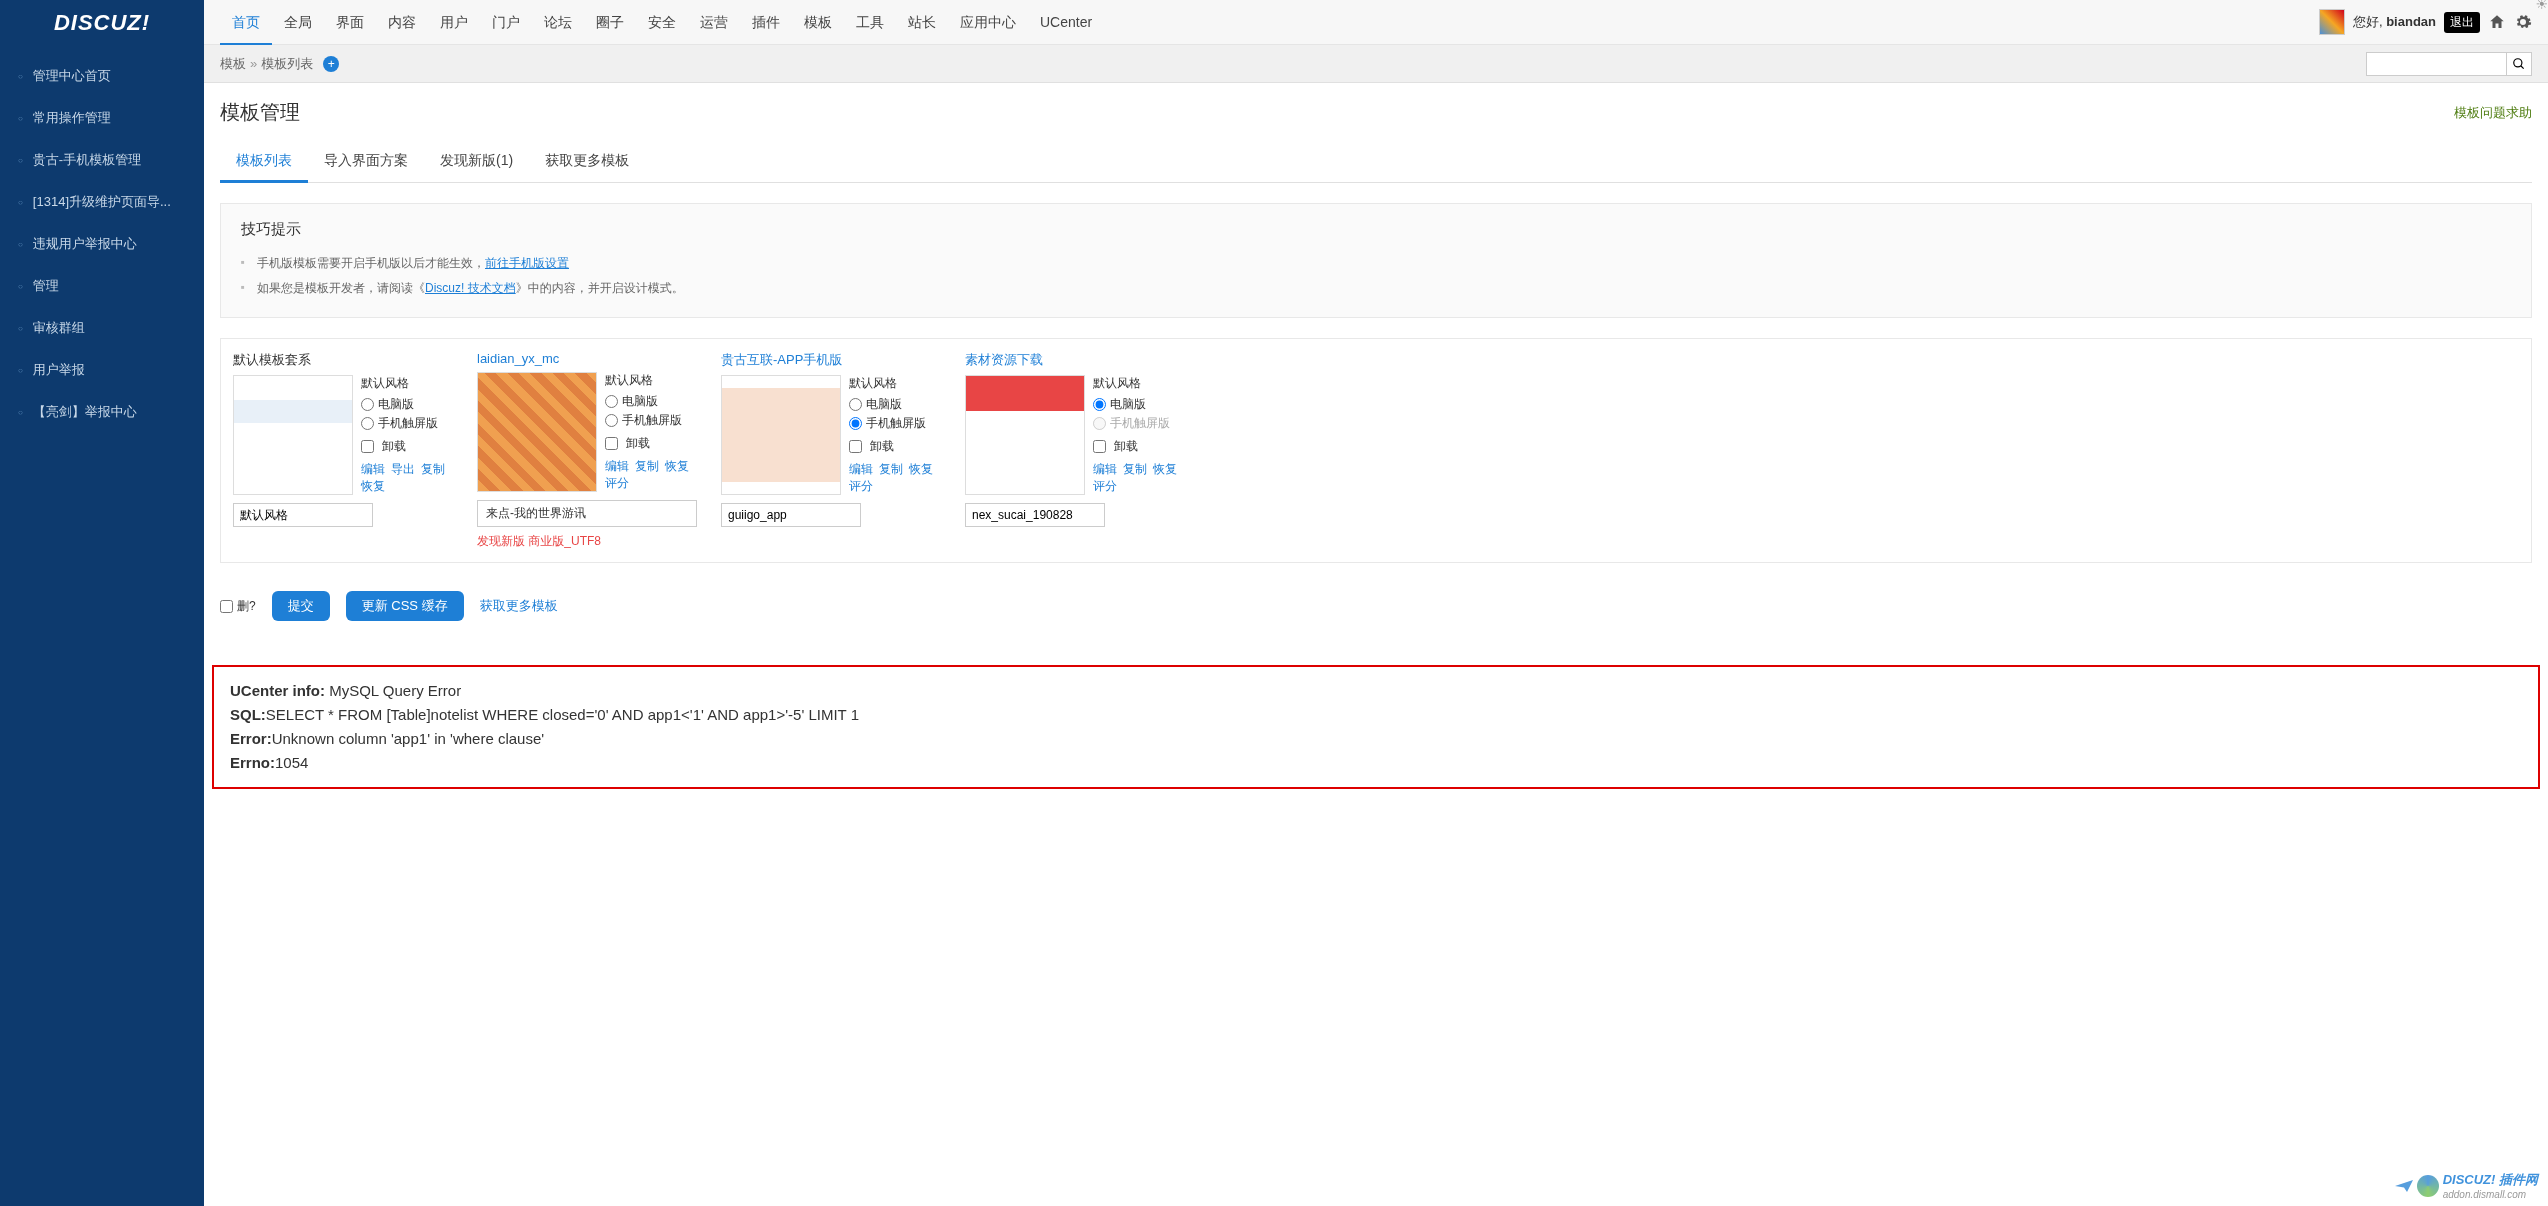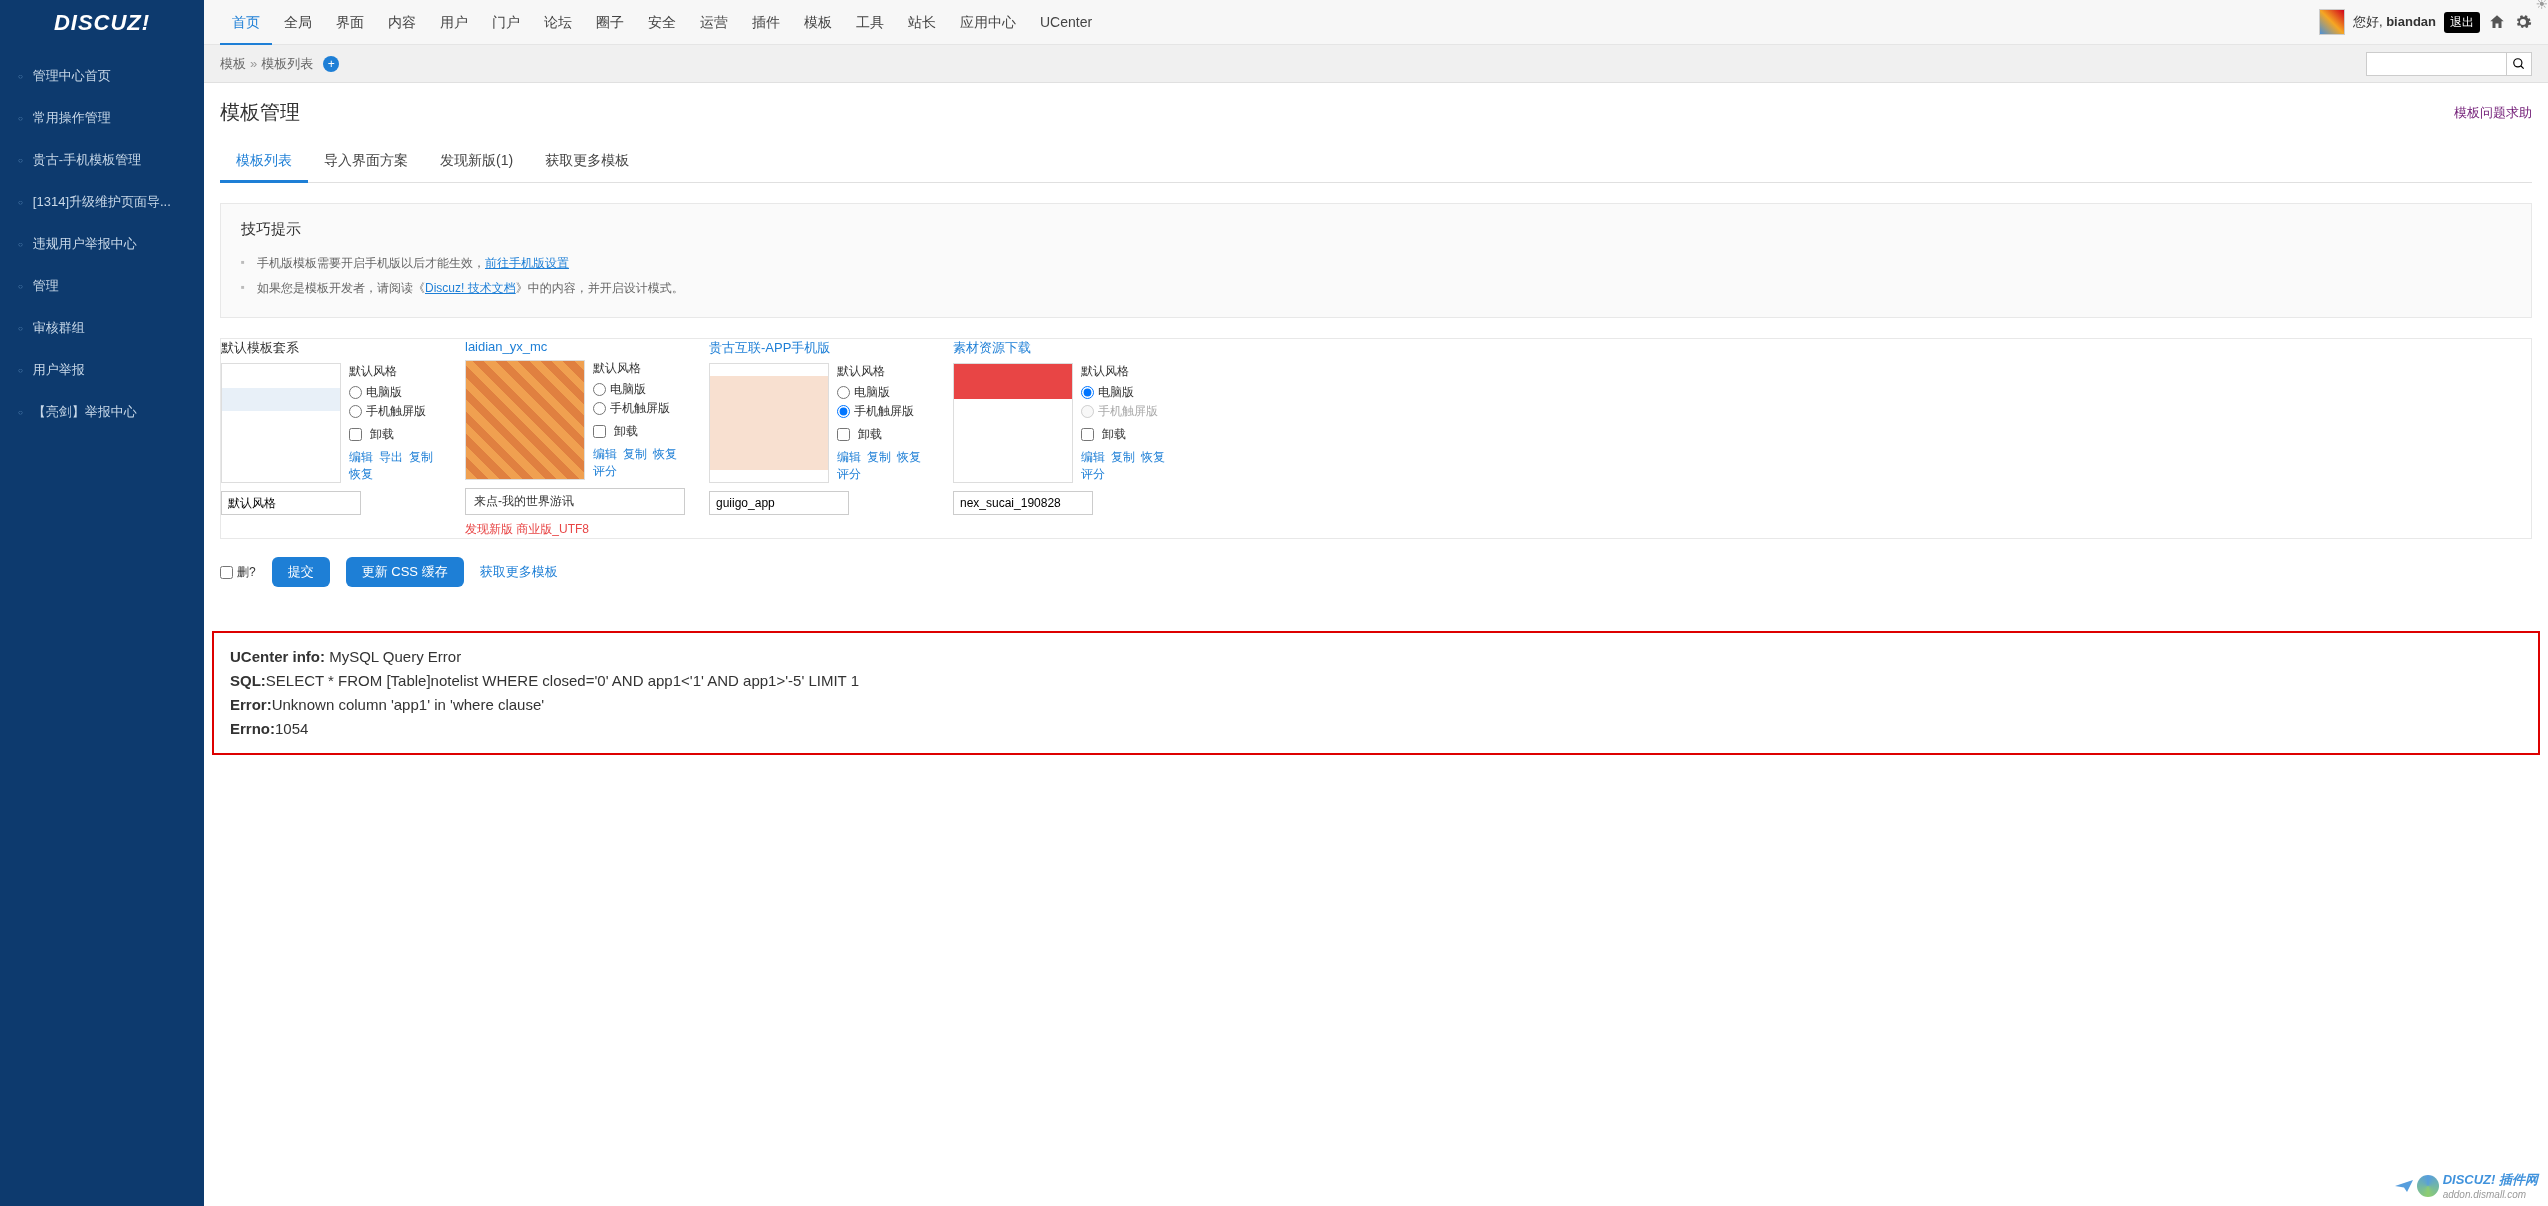--- a/index.html
+++ b/index.html
@@ -24,31 +24,31 @@
 .breadcrumb-bar { height: 38px; background: #f0f0f0; border-bottom: 1px solid #e0e0e0; display: flex; align-items: center; padding: 0 16px; justify-content: space-between; }
 .breadcrumb { font-size: 13px; color: #666; display: flex; align-items: center; gap: 4px; }
 .bc-sep { color: #999; }
 .add-circle { width: 16px; height: 16px; background: #1e7fd6; border-radius: 50%; color: #fff; display: inline-flex; align-items: center; justify-content: center; font-size: 12px; margin-left: 6px; cursor: pointer; }
 .search-box { display: flex; align-items: center; }
 .search-input { width: 140px; height: 24px; border: 1px solid #ccc; border-right: none; padding: 0 6px; }
 .search-btn { width: 26px; height: 24px; border: 1px solid #ccc; background: #fff; cursor: pointer; display: flex; align-items: center; justify-content: center; }
 .content { padding: 16px; }
 .page-header { display: flex; justify-content: space-between; align-items: center; margin-bottom: 16px; }
 .page-title { font-size: 20px; font-weight: 500; }
-.help-link { color: #701a75; font-size: 13px; cursor: pointer; }
+.help-link { color: #4d7c0f; font-size: 13px; cursor: pointer; }
 .tabs { display: flex; border-bottom: 1px solid #e0e0e0; margin-bottom: 20px; }
 .tab { padding: 10px 16px; cursor: pointer; font-size: 14px; color: #444; }
 .tab.active { color: #1e7fd6; border-bottom: 3px solid #1e7fd6; margin-bottom: -1px; }
 .tips-box { border: 1px solid #e8e8e8; background: #fafafa; padding: 16px 20px; margin-bottom: 20px; }
 .tips-title { font-size: 15px; font-weight: 500; margin-bottom: 12px; color: #333; }
 .tips-list { list-style: none; }
 .tips-list li { padding: 4px 0 4px 16px; position: relative; color: #666; font-size: 12px; }
 .tips-list li::before { content: "■"; position: absolute; left: 0; font-size: 6px; color: #bbb; top: 8px; }
 .tips-list a { color: #1e7fd6; text-decoration: underline; }
-.templates { display: flex; gap: 24px; border: 1px solid #e8e8e8; margin-bottom: 10px; flex-wrap: wrap; }
+.templates { display: flex; gap: 24px; padding: 12px; border: 1px solid #e8e8e8; margin-bottom: 20px; flex-wrap: wrap; }
 .tpl-card { width: 220px; display: flex; flex-direction: column; }
 .tpl-title { font-size: 13px; margin-bottom: 6px; }
 .tpl-title.link { color: #1e7fd6; cursor: pointer; }
 .tpl-body { display: flex; gap: 8px; }
 .tpl-thumb { width: 120px; height: 120px; background: #f0f0f0; border: 1px solid #ddd; flex-shrink: 0; overflow: hidden; }
 .tpl-thumb.t1 { background: linear-gradient(#fff 20%, #e8f0f8 20% 40%, #fff 40%); }
 .tpl-thumb.t2 { background: repeating-linear-gradient(45deg,#f0a050,#f0a050 8px,#e08040 8px,#e08040 16px); }
 .tpl-thumb.t3 { background: linear-gradient(#fff 10%, #f8e0d0 10% 90%, #fff 90%); }
 .tpl-thumb.t4 { background: linear-gradient(#e84545 30%, #fff 30%); }
 .tpl-opts { flex: 1; font-size: 12px; }

